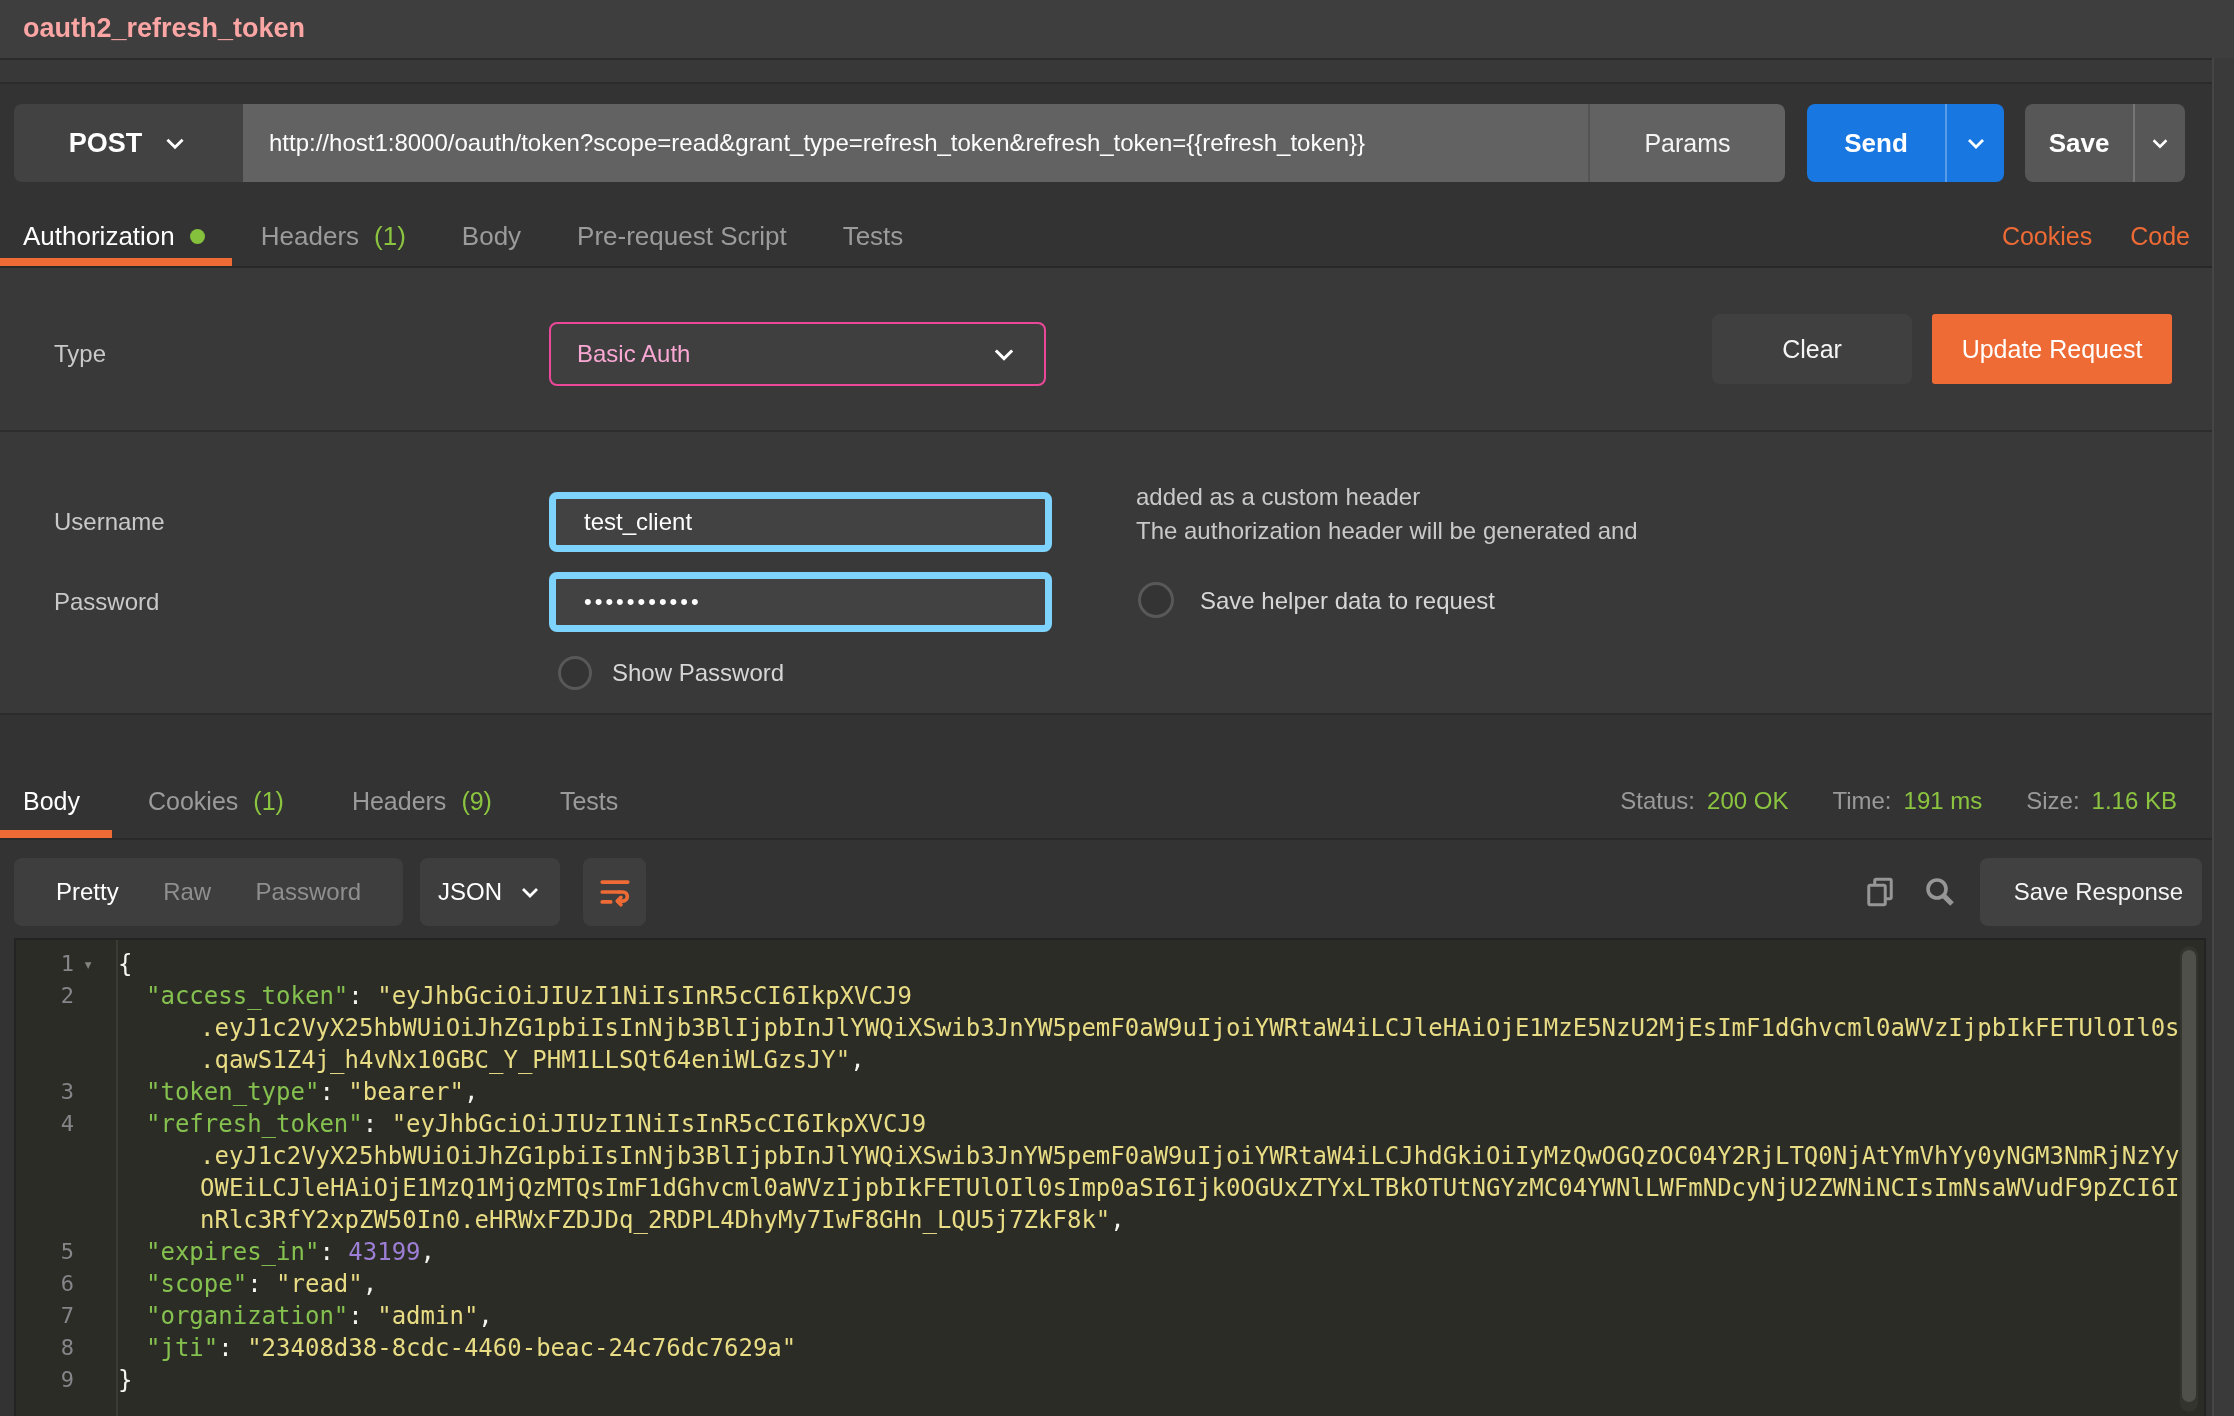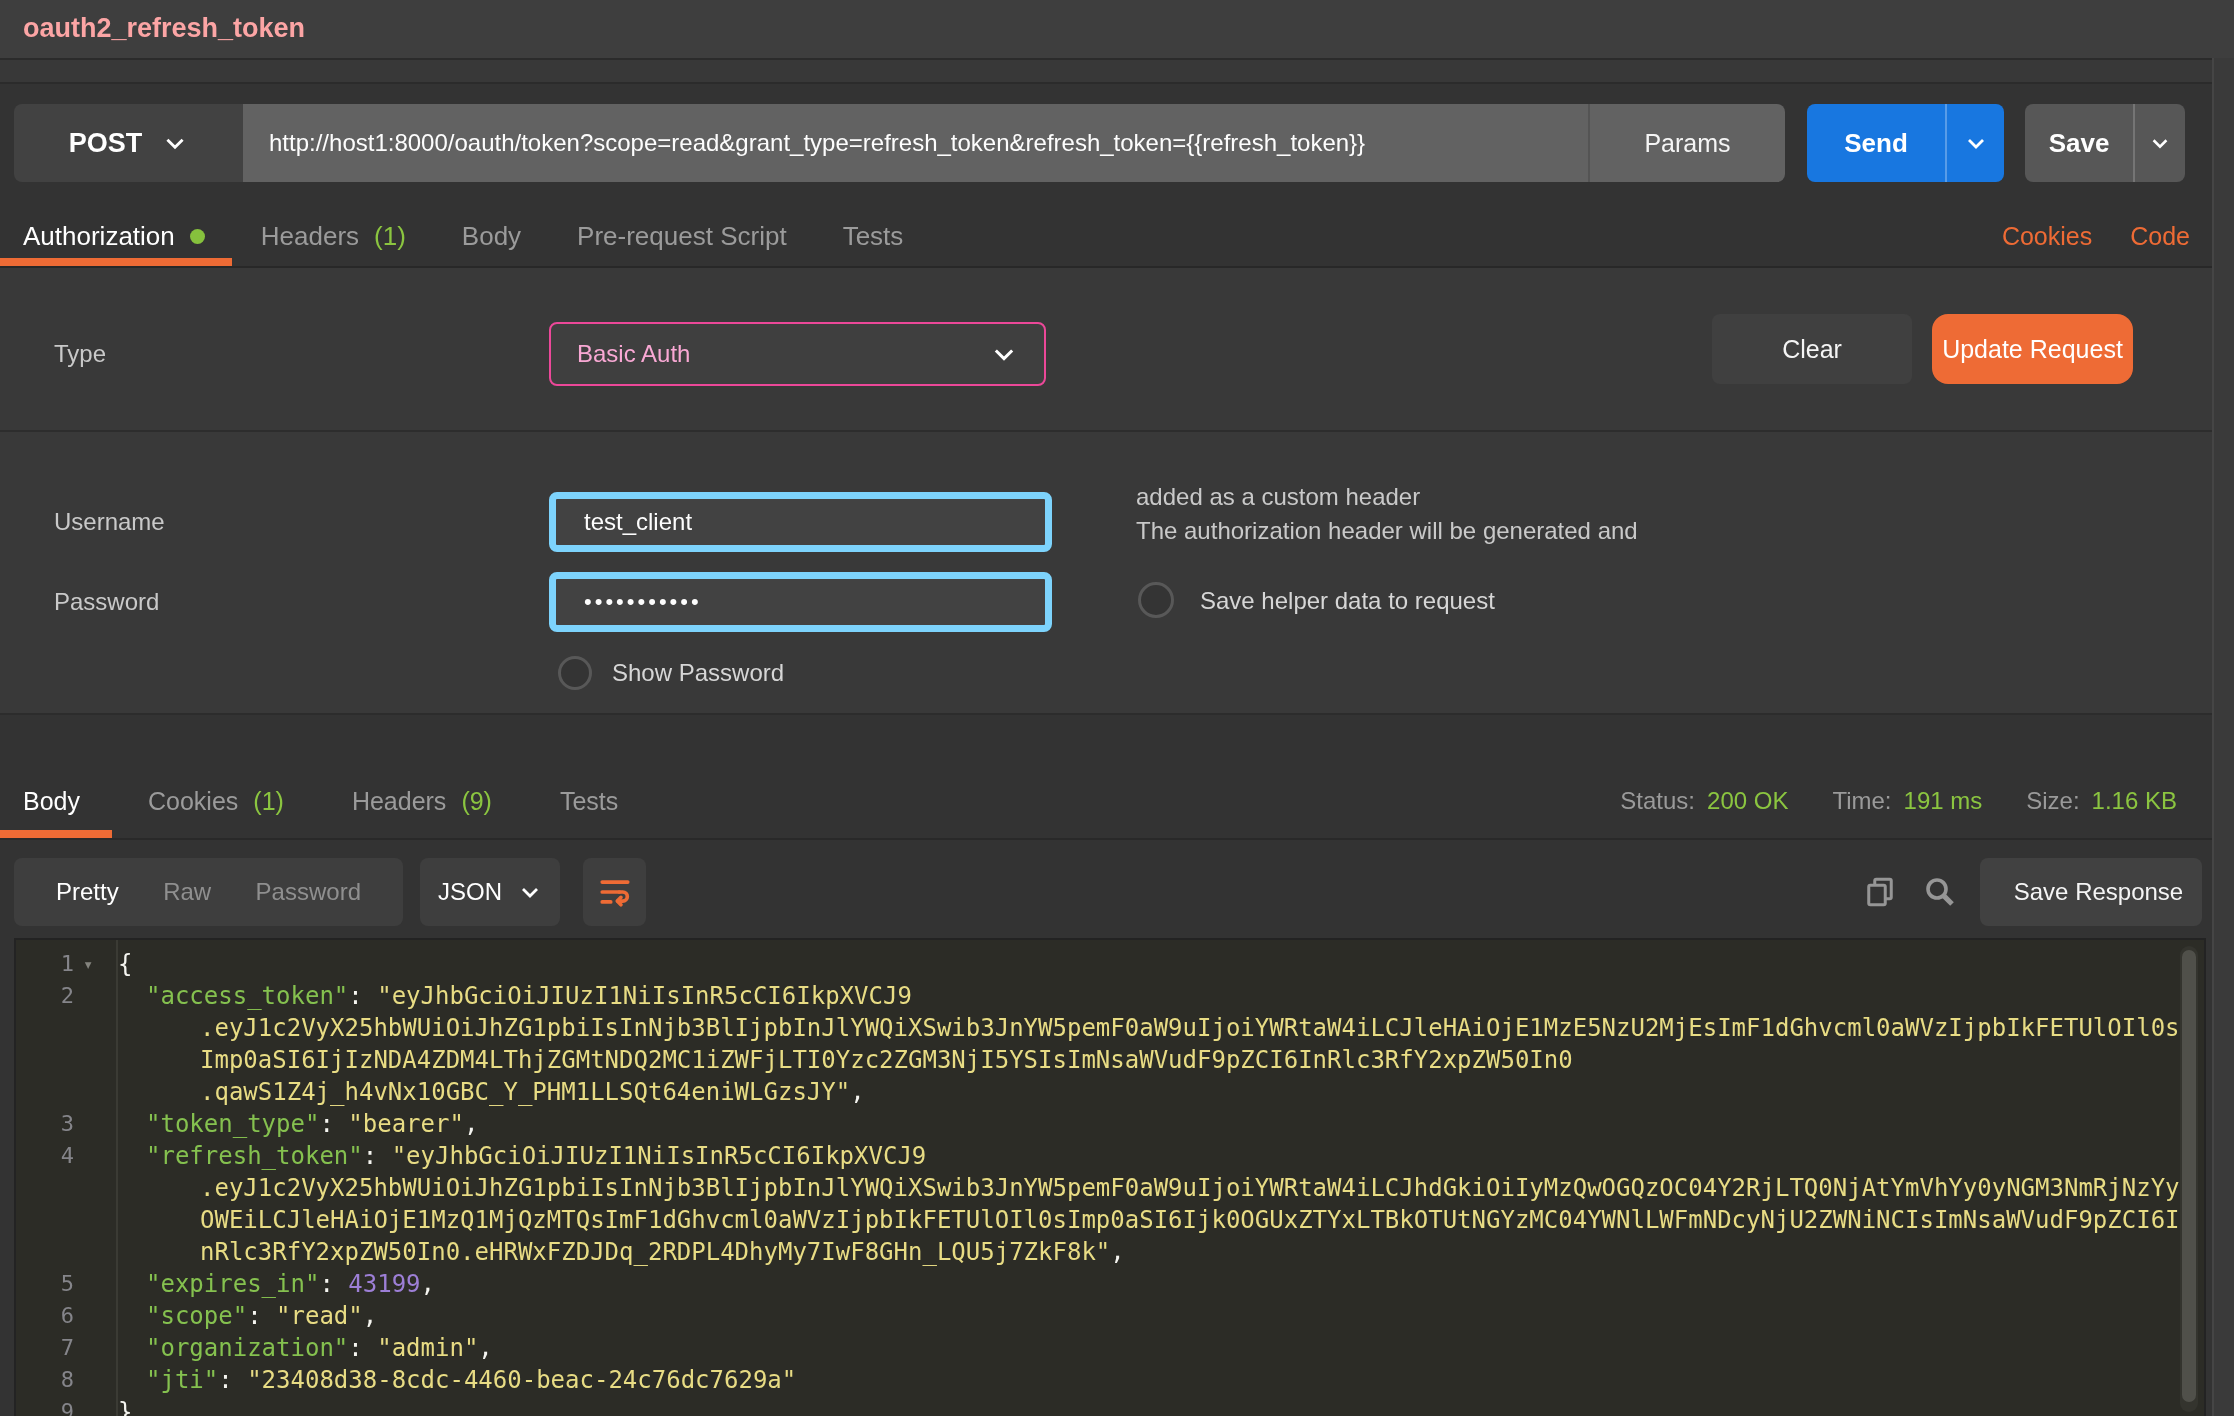--- a/index.html
+++ b/index.html
@@ -40,21 +40,21 @@
   
   .authpanel{position:absolute;left:0;top:268px;width:2234px;height:445px;background:#393939;
              border-bottom:2px solid #2c2c2c;}
   .flabel{position:absolute;font-size:24px;color:#c9c9c9;}
   .typeselect{position:absolute;left:549px;top:54px;width:497px;height:64px;background:#3f3f3f;
               border:2px solid #ec4899;border-radius:8px;box-sizing:border-box;display:flex;align-items:center;
               padding:0 26px;font-size:24px;color:#f9a8d4;cursor:pointer;}
   .typeselect .val{flex:1;}
   .btn-clear{position:absolute;left:1712px;top:46px;width:200px;height:70px;background:#404040;border-radius:8px;
              display:flex;align-items:center;justify-content:center;font-size:25px;color:#f5f5f5;cursor:pointer;}
-  .btn-update{position:absolute;left:1932px;top:46px;width:201px;height:70px;background:var(--orange);border-radius:16px;
+  .btn-update{position:absolute;left:1932px;top:46px;width:240px;height:70px;background:var(--orange);border-radius:3px;
               display:flex;align-items:center;justify-content:center;font-size:25px;color:#fff;cursor:pointer;}
   .hdiv{position:absolute;left:0;width:2234px;height:2px;background:#2d2d2d;}
   .field{position:absolute;left:549px;width:503px;height:60px;background:#424242;border:7px solid #7dd3fc;
          border-radius:8px;box-sizing:border-box;display:flex;align-items:center;padding:0 28px;font-size:24px;color:#fdfdfd;}
   .field.pw{font-size:22px;letter-spacing:3px;}
   .radio{position:absolute;width:34px;height:34px;border-radius:50%;border:3px solid #585858;box-sizing:border-box;
          background:rgba(0,0,0,.07);cursor:pointer;}
   .radiolabel{position:absolute;font-size:24px;color:#d6d6d6;}
   .helper{position:absolute;left:1136px;top:212px;width:560px;font-size:24px;line-height:34px;color:#c9c9c9;}
   
@@ -278,25 +278,20 @@
           <span class="code-text ind-l1"><span class="tok-k">"access_token"</span><span class="tok-p">: </span><span class="tok-s">"eyJhbGciOiJIUzI1NiIsInR5cCI6IkpXVCJ9</span></span>
         </div>
         <div class="code-row">
           <span class="code-num"></span>
           <span class="code-caret"></span>
           <span class="code-text ind-wrap"><span class="tok-s">.eyJ1c2VyX25hbWUiOiJhZG1pbiIsInNjb3BlIjpbInJlYWQiXSwib3JnYW5pemF0aW9uIjoiYWRtaW4iLCJleHAiOjE1MzE5NzU2MjEsImF1dGhvcml0aWVzIjpbIkFETUlOIl0s</span></span>
         </div>
         <div class="code-row">
           <span class="code-num"></span>
           <span class="code-caret"></span>
-          <span class="code-text ind-wrap"><span class="tok-s">Imp0aSI6IjIzNDA4ZDM4LThjZGMtNDQ2MC1iZWFjLTI0Yzc2ZGM3NjI5YSIsImNsaWVudF9pZCI6InRlc3RfY2xpZW50In0</span></span>
-        </div>
-        <div class="code-row">
-          <span class="code-num"></span>
-          <span class="code-caret"></span>
           <span class="code-text ind-wrap"><span class="tok-s">.qawS1Z4j_h4vNx10GBC_Y_PHM1LLSQt64eniWLGzsJY"</span><span class="tok-p">,</span></span>
         </div>
         <div class="code-row">
           <span class="code-num">3</span>
           <span class="code-caret"></span>
           <span class="code-text ind-l1"><span class="tok-k">"token_type"</span><span class="tok-p">: </span><span class="tok-s">"bearer"</span><span class="tok-p">,</span></span>
         </div>
         <div class="code-row">
           <span class="code-num">4</span>
           <span class="code-caret"></span>

